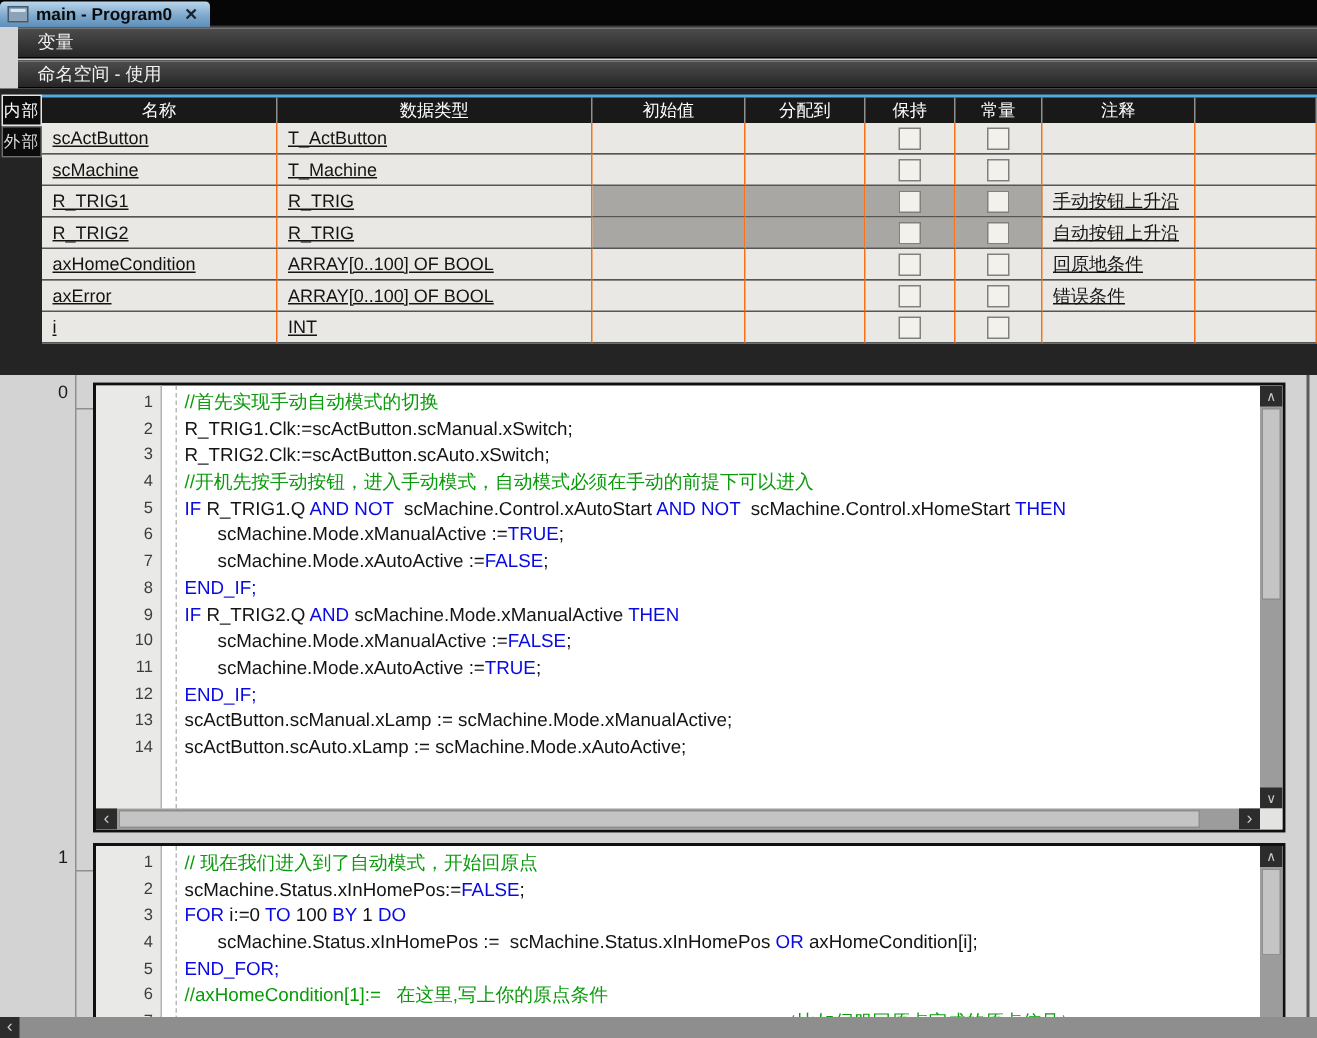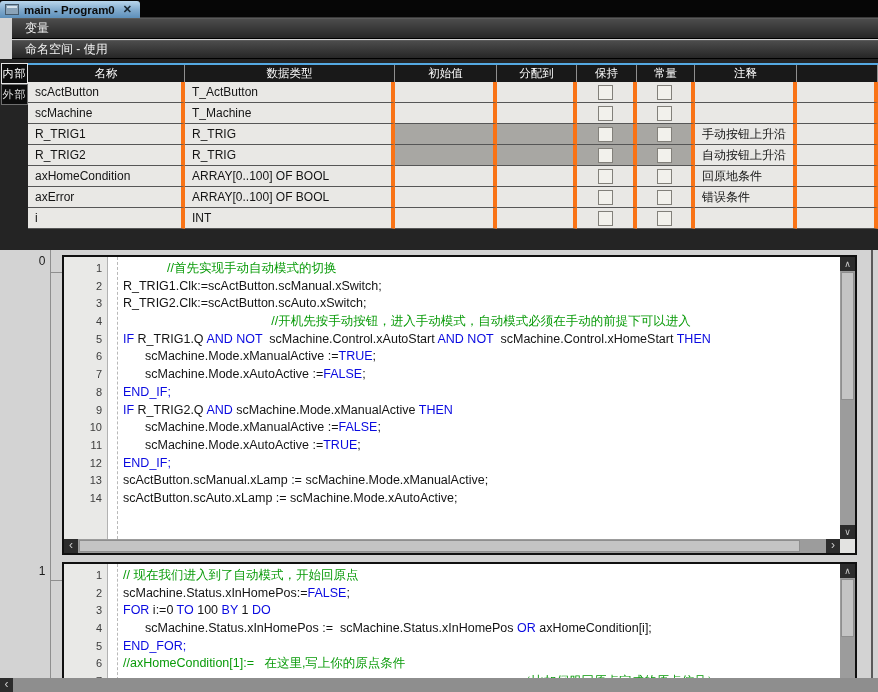--- a/index.html
+++ b/index.html
@@ -22,21 +22,21 @@
   .table-panel{position:absolute;top:59px;left:0;width:100%;height:191px;background:#242424;}
   .side-tab{position:absolute;left:1px;width:25px;height:19px;background:#0c0c0c;font-size:11px;
             display:flex;align-items:center;justify-content:center;letter-spacing:1px;}
   .side-tab.active{top:4px;border:1px solid #e6e6e6;color:#ffffff;}
   .side-tab.idle{top:25px;border:1px solid #6f6f6f;color:#dcdcdc;}
   .var-table{position:absolute;left:28px;top:4px;right:0;}
   .vt-header{display:grid;grid-template-columns:157px 210px 102px 80px 60px 58px 102px 1fr;height:19px;
              background:#191919;border-top:2px solid #55a9e2;color:#fff;font-size:11.5px;box-sizing:border-box;}
   .vt-h{display:flex;align-items:center;justify-content:center;border-right:1px solid #8f8f8f;overflow:hidden;}
   .vt-row{display:grid;grid-template-columns:157px 210px 102px 80px 60px 58px 102px 1fr;height:21px;background:#e9e8e5;font-size:12px;color:#141414;}
-  .vt-c{display:flex;align-items:center;padding:0 7px;border-right:4px solid #f97316;border-bottom:1px solid #565656;overflow:hidden;box-sizing:border-box;white-space:nowrap;}
+  .vt-c{display:flex;align-items:center;padding:0 7px;border-right:1px solid #f97316;border-bottom:1px solid #565656;overflow:hidden;box-sizing:border-box;white-space:nowrap;text-decoration:underline;}
   .vt-c.center{justify-content:center;padding:0;}
   .vt-c.gray{background:#a8a7a3;}
   .cb{width:13px;height:13px;border:1px solid #82807a;background:#f2f1ec;}
   
   .code-area{position:absolute;top:250px;left:0;width:878px;height:428px;background:#d3d3d3;}
   .connector-v{position:absolute;left:50px;top:0;width:1px;height:428px;background:#8f8f8f;}
   .stub{position:absolute;width:12px;height:1px;background:#8f8f8f;left:50px;}
   .sec-label{position:absolute;left:36px;font-size:12px;color:#1b1b1b;width:12px;text-align:center;}
   .editor{position:absolute;background:#ffffff;border:2px solid #101010;overflow:hidden;}
   .gutter{position:absolute;left:0;top:0;width:44px;background:#e9e9e7;border-right:1px solid #b2b2b2;padding-top:3px;box-sizing:border-box;}
@@ -216,24 +216,24 @@
           <div class="ln">8</div>
           <div class="ln">9</div>
           <div class="ln">10</div>
           <div class="ln">11</div>
           <div class="ln">12</div>
           <div class="ln">13</div>
           <div class="ln">14</div>
         </div>
       <div class="guide" style="bottom:14px;"></div>
       <div class="code-lines" style="bottom:14px;">
-          <div class="cl" style="padding-left: 5px; margin-left: 44px;"><span class="tok-c">//首先实现手动自动模式的切换</span></div>
+          <div class="cl" style="padding-left: 5px;"><span class="tok-c">//首先实现手动自动模式的切换</span></div>
           <div class="cl" style="padding-left: 5px;"><span class="tok-n">R_TRIG1.Clk:=scActButton.scManual.xSwitch;</span></div>
           <div class="cl" style="padding-left: 5px;"><span class="tok-n">R_TRIG2.Clk:=scActButton.scAuto.xSwitch;</span></div>
-          <div class="cl" style="padding-left: 5px; text-align: center;"><span class="tok-c">//开机先按手动按钮，进入手动模式，自动模式必须在手动的前提下可以进入</span></div>
+          <div class="cl" style="padding-left: 5px;"><span class="tok-c">//开机先按手动按钮，进入手动模式，自动模式必须在手动的前提下可以进入</span></div>
           <div class="cl" style="padding-left: 5px;"><span class="tok-k">IF </span><span class="tok-n">R_TRIG1.Q </span><span class="tok-k">AND NOT</span><span class="tok-n">  scMachine.Control.xAutoStart </span><span class="tok-k">AND NOT</span><span class="tok-n">  scMachine.Control.xHomeStart </span><span class="tok-k">THEN</span></div>
           <div class="cl" style="padding-left: 27px;"><span class="tok-n">scMachine.Mode.xManualActive :=</span><span class="tok-k">TRUE</span><span class="tok-n">;</span></div>
           <div class="cl" style="padding-left: 27px;"><span class="tok-n">scMachine.Mode.xAutoActive :=</span><span class="tok-k">FALSE</span><span class="tok-n">;</span></div>
           <div class="cl" style="padding-left: 5px;"><span class="tok-k">END_IF;</span></div>
           <div class="cl" style="padding-left: 5px;"><span class="tok-k">IF </span><span class="tok-n">R_TRIG2.Q </span><span class="tok-k">AND </span><span class="tok-n">scMachine.Mode.xManualActive </span><span class="tok-k">THEN</span></div>
           <div class="cl" style="padding-left: 27px;"><span class="tok-n">scMachine.Mode.xManualActive :=</span><span class="tok-k">FALSE</span><span class="tok-n">;</span></div>
           <div class="cl" style="padding-left: 27px;"><span class="tok-n">scMachine.Mode.xAutoActive :=</span><span class="tok-k">TRUE</span><span class="tok-n">;</span></div>
           <div class="cl" style="padding-left: 5px;"><span class="tok-k">END_IF;</span></div>
           <div class="cl" style="padding-left: 5px;"><span class="tok-n">scActButton.scManual.xLamp := scMachine.Mode.xManualActive;</span></div>
           <div class="cl" style="padding-left: 5px;"><span class="tok-n">scActButton.scAuto.xLamp := scMachine.Mode.xAutoActive;</span></div>

